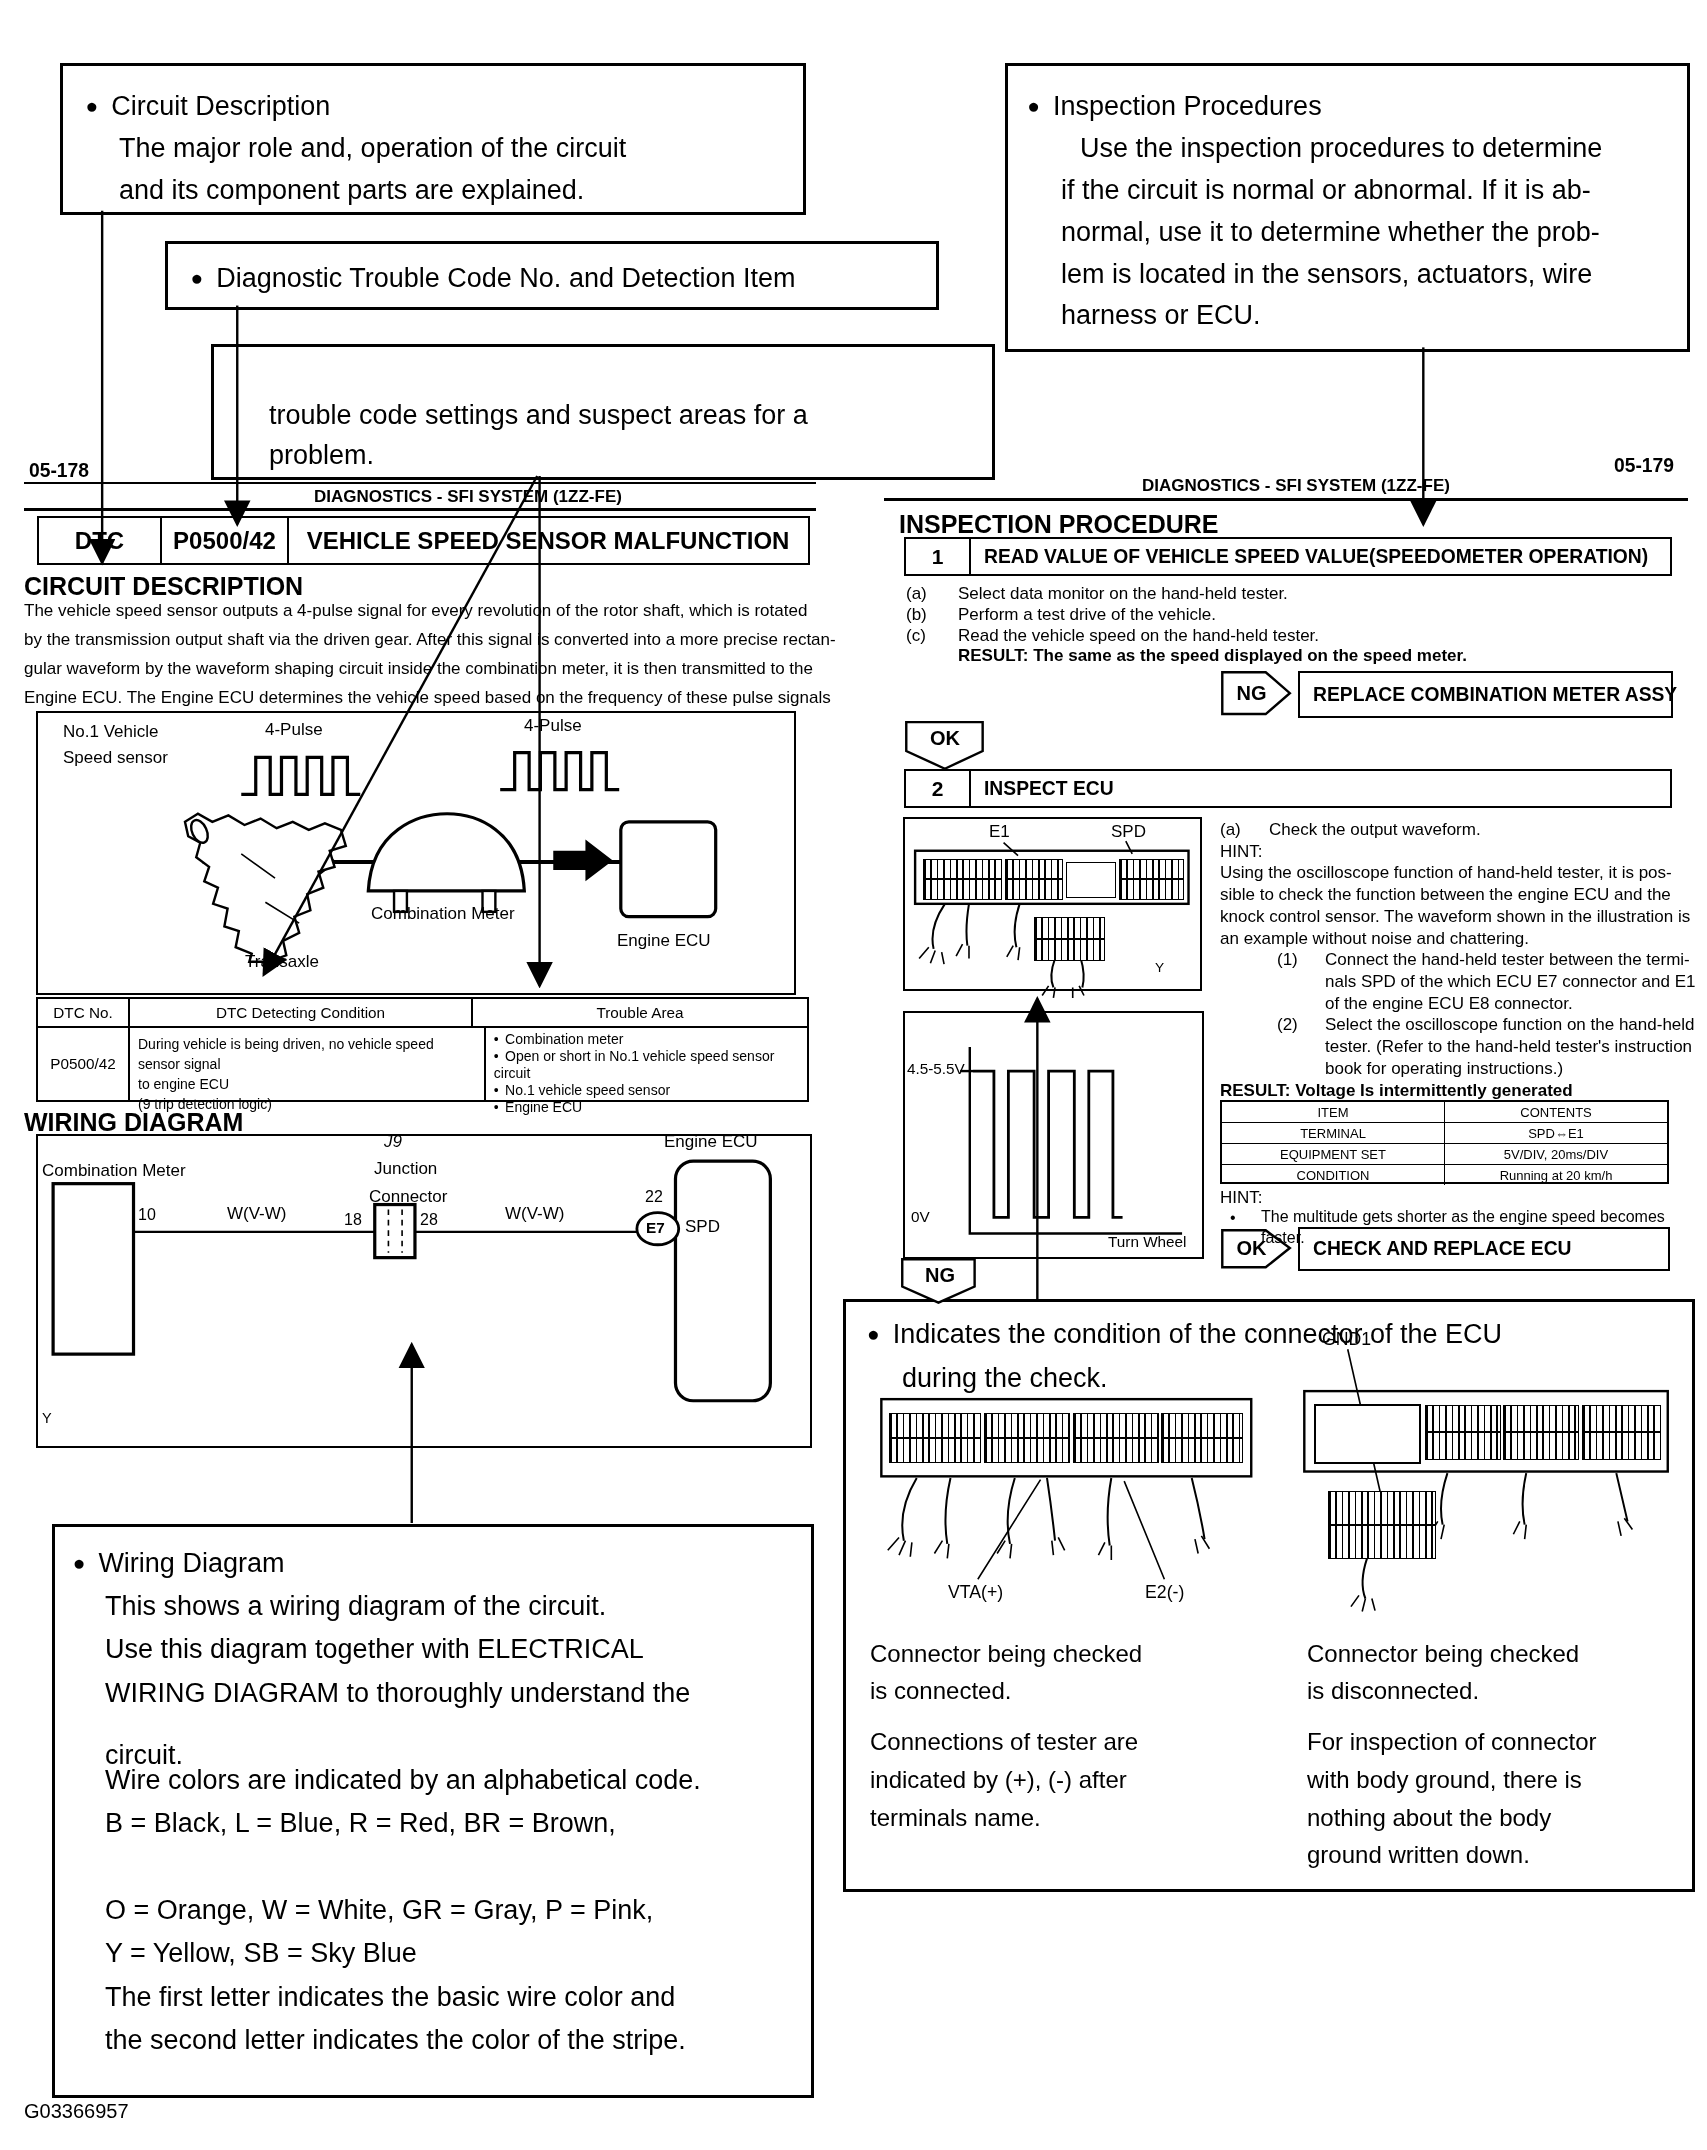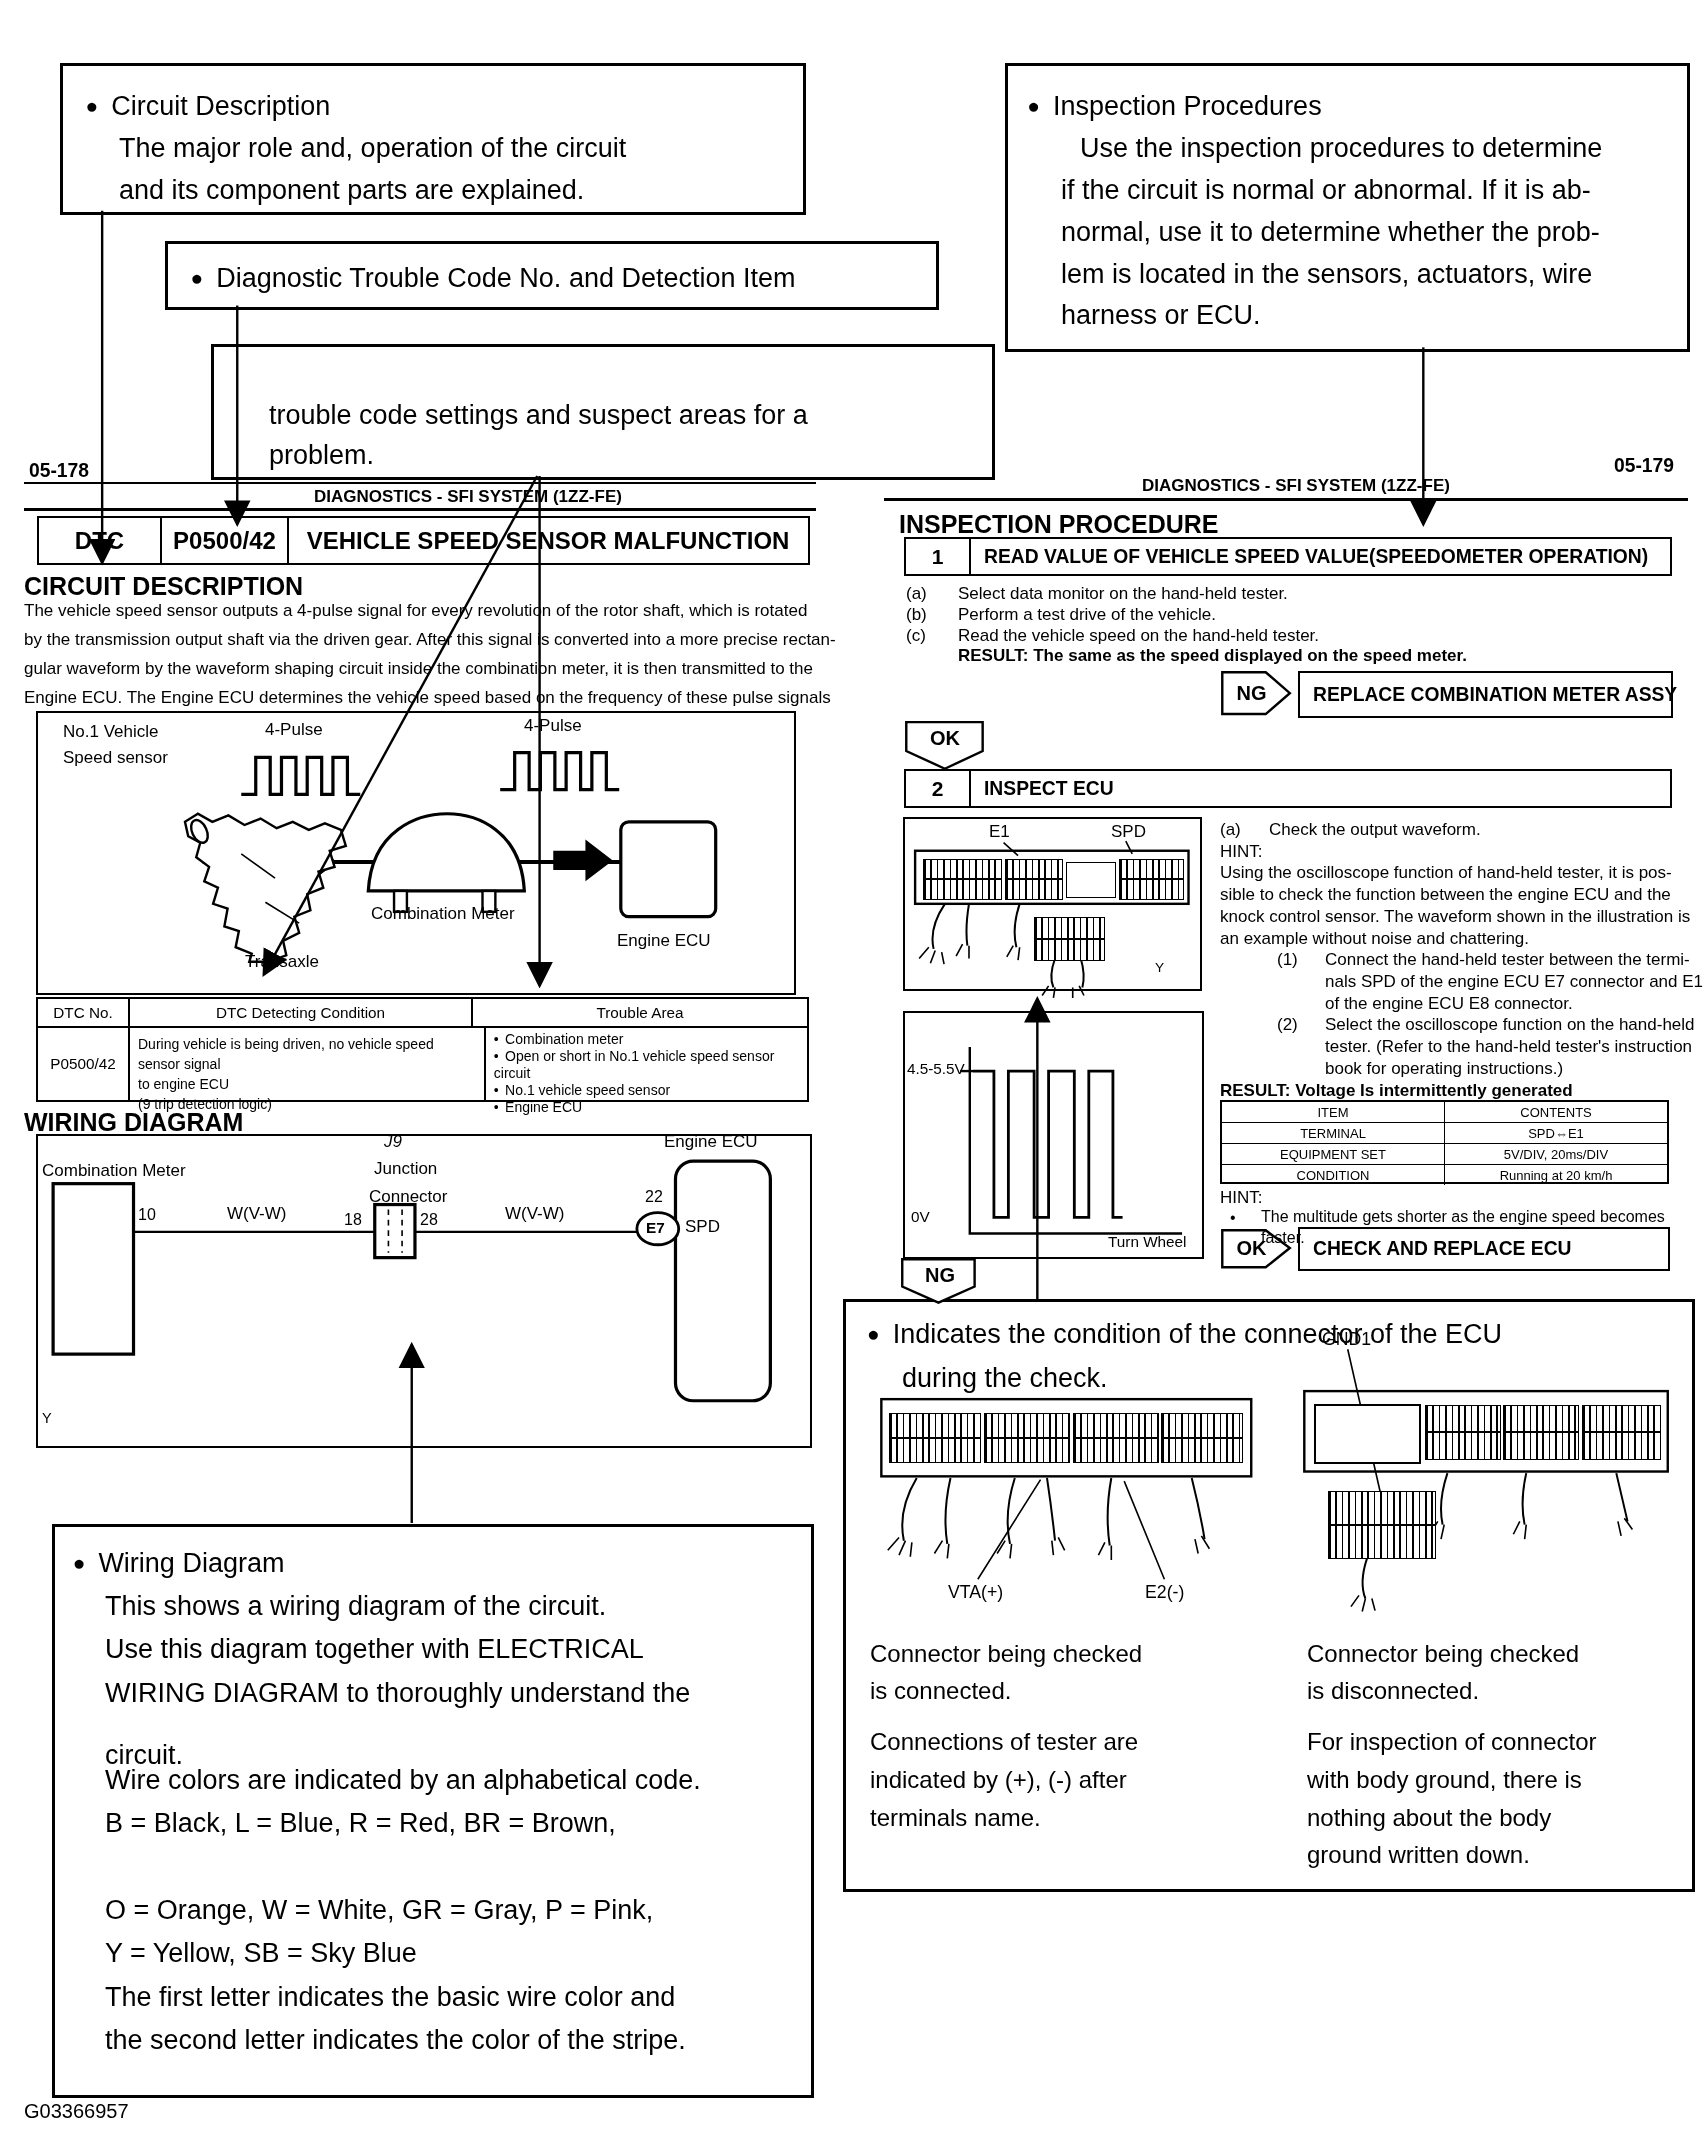--- a/index.html
+++ b/index.html
@@ -172,21 +172,21 @@
 
   <div class="t" style="left:1220px;top:820px;font-size:17px;">(a)</div>
   <div class="t" style="left:1269px;top:820px;font-size:17px;">Check the output waveform.</div>
   <div class="t" style="left:1220px;top:842px;font-size:17px;">HINT:</div>
   <div class="t" style="left:1220px;top:863px;font-size:17px;">Using the oscilloscope function of hand-held tester, it is pos-</div>
   <div class="t" style="left:1220px;top:885px;font-size:17px;">sible to check the function between the engine ECU and the</div>
   <div class="t" style="left:1220px;top:907px;font-size:17px;">knock control sensor. The waveform shown in the illustration is</div>
   <div class="t" style="left:1220px;top:929px;font-size:17px;">an example without  noise and chattering.</div>
   <div class="t" style="left:1277px;top:950px;font-size:17px;">(1)</div>
   <div class="t" style="left:1325px;top:950px;font-size:17px;">Connect the hand-held tester between the termi-</div>
-  <div class="t" style="left:1325px;top:972px;font-size:17px;">nals SPD of the engine ECU E7 connector and E1</div>
+  <div class="t" style="left:1325px;top:972px;font-size:17px;">nals SPD of the which ECU E7 connector and E1</div>
   <div class="t" style="left:1325px;top:994px;font-size:17px;">of the engine ECU E8 connector.</div>
   <div class="t" style="left:1277px;top:1015px;font-size:17px;">(2)</div>
   <div class="t" style="left:1325px;top:1015px;font-size:17px;">Select the oscilloscope function on the hand-held</div>
   <div class="t" style="left:1325px;top:1037px;font-size:17px;">tester. (Refer to the hand-held tester's instruction</div>
   <div class="t" style="left:1325px;top:1059px;font-size:17px;">book for operating instructions.)</div>
   <div class="t b" style="left:1220px;top:1081px;font-size:17px;">RESULT: Voltage Is intermittently generated</div>
 
   <div class="bx3" style="left:1220px;top:1100px;width:445px;height:80px;font-size:13px;">
     <div style="display:flex;height:20px;">
       <div class="cell" style="width:222px;border-right:1.6px solid #000;">ITEM</div>

